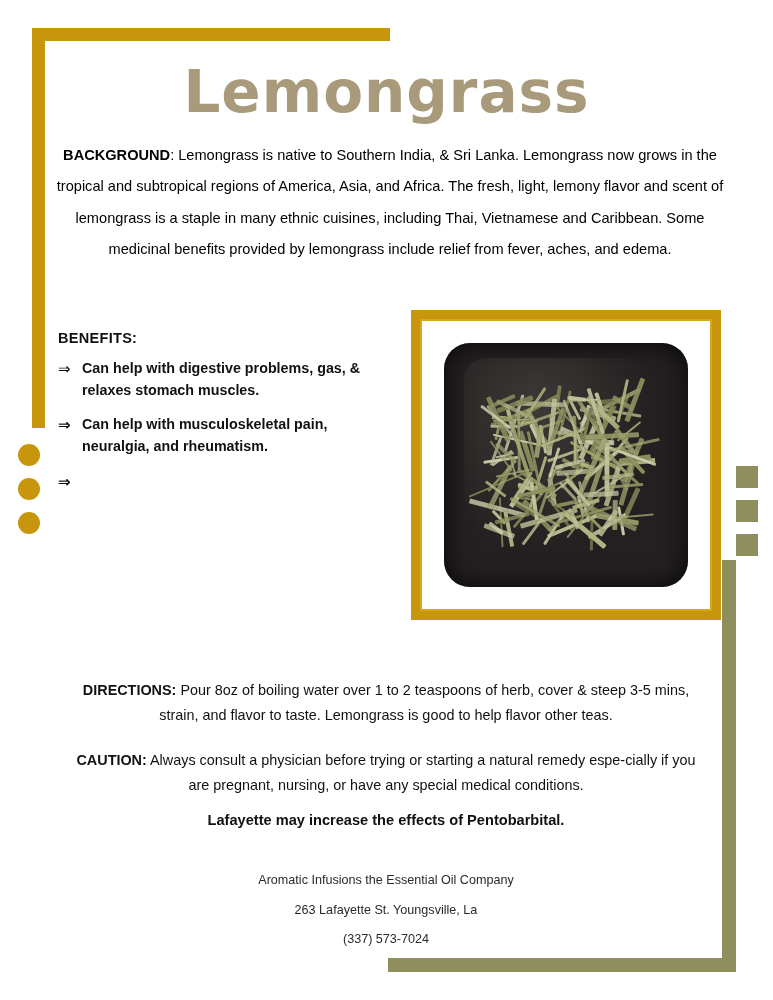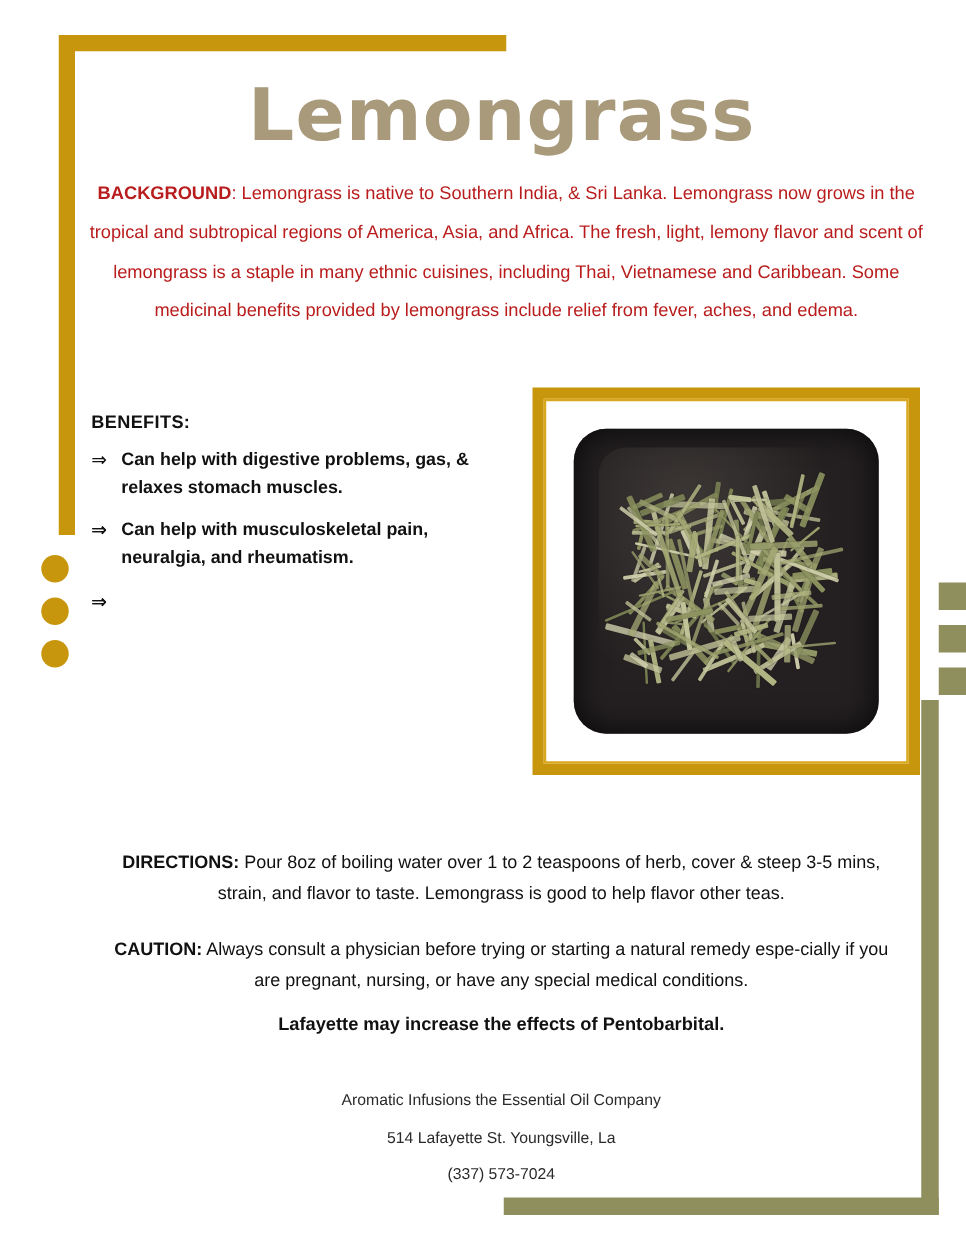--- a/index.html
+++ b/index.html
@@ -14,21 +14,20 @@
     color: #111111;
     position: relative;
     overflow: hidden;
   }
 
   .page {
     position: absolute;
     left: 0; top: 0;
     width: 621px;
     height: 1000px;
-    margin-left: 15px;
   }
 
   
   .deco-top-bar {
     position: absolute;
     left: 45px;
     top: 28px;
     width: 345px;
     height: 13px;
     background: #c8960c;
@@ -96,21 +95,21 @@
 
   
   .background-block {
     position: absolute;
     left: 50px;
     top: 140px;
     width: 680px;
     text-align: center;
     font-size: 14.6px;
     line-height: 2.15;
-    color: #b91c1c;
+    color: #000000;
   }
   .background-block .lead {
     font-weight: bold;
   }
 
   
   .benefits-heading {
     position: absolute;
     left: 58px;
     top: 330px;
@@ -467,17 +466,17 @@
   </div>
 
   <div class="caution">
     <span class="lead">CAUTION:</span><span>  Always consult a physician before trying or starting a natural remedy espe-cially if you are pregnant, nursing, or have any special medical conditions.</span>
   </div>
 
   <div class="warning-line">Lafayette may increase the effects of Pentobarbital.</div>
 
   <div class="footer">
     <div>Aromatic Infusions the Essential Oil Company</div>
-    <div>514 Lafayette St. Youngsville, La</div>
+    <div>263 Lafayette St. Youngsville, La</div>
     <div>(337) 573-7024</div>
   </div>
 
 </div>
 
 </body></html>

